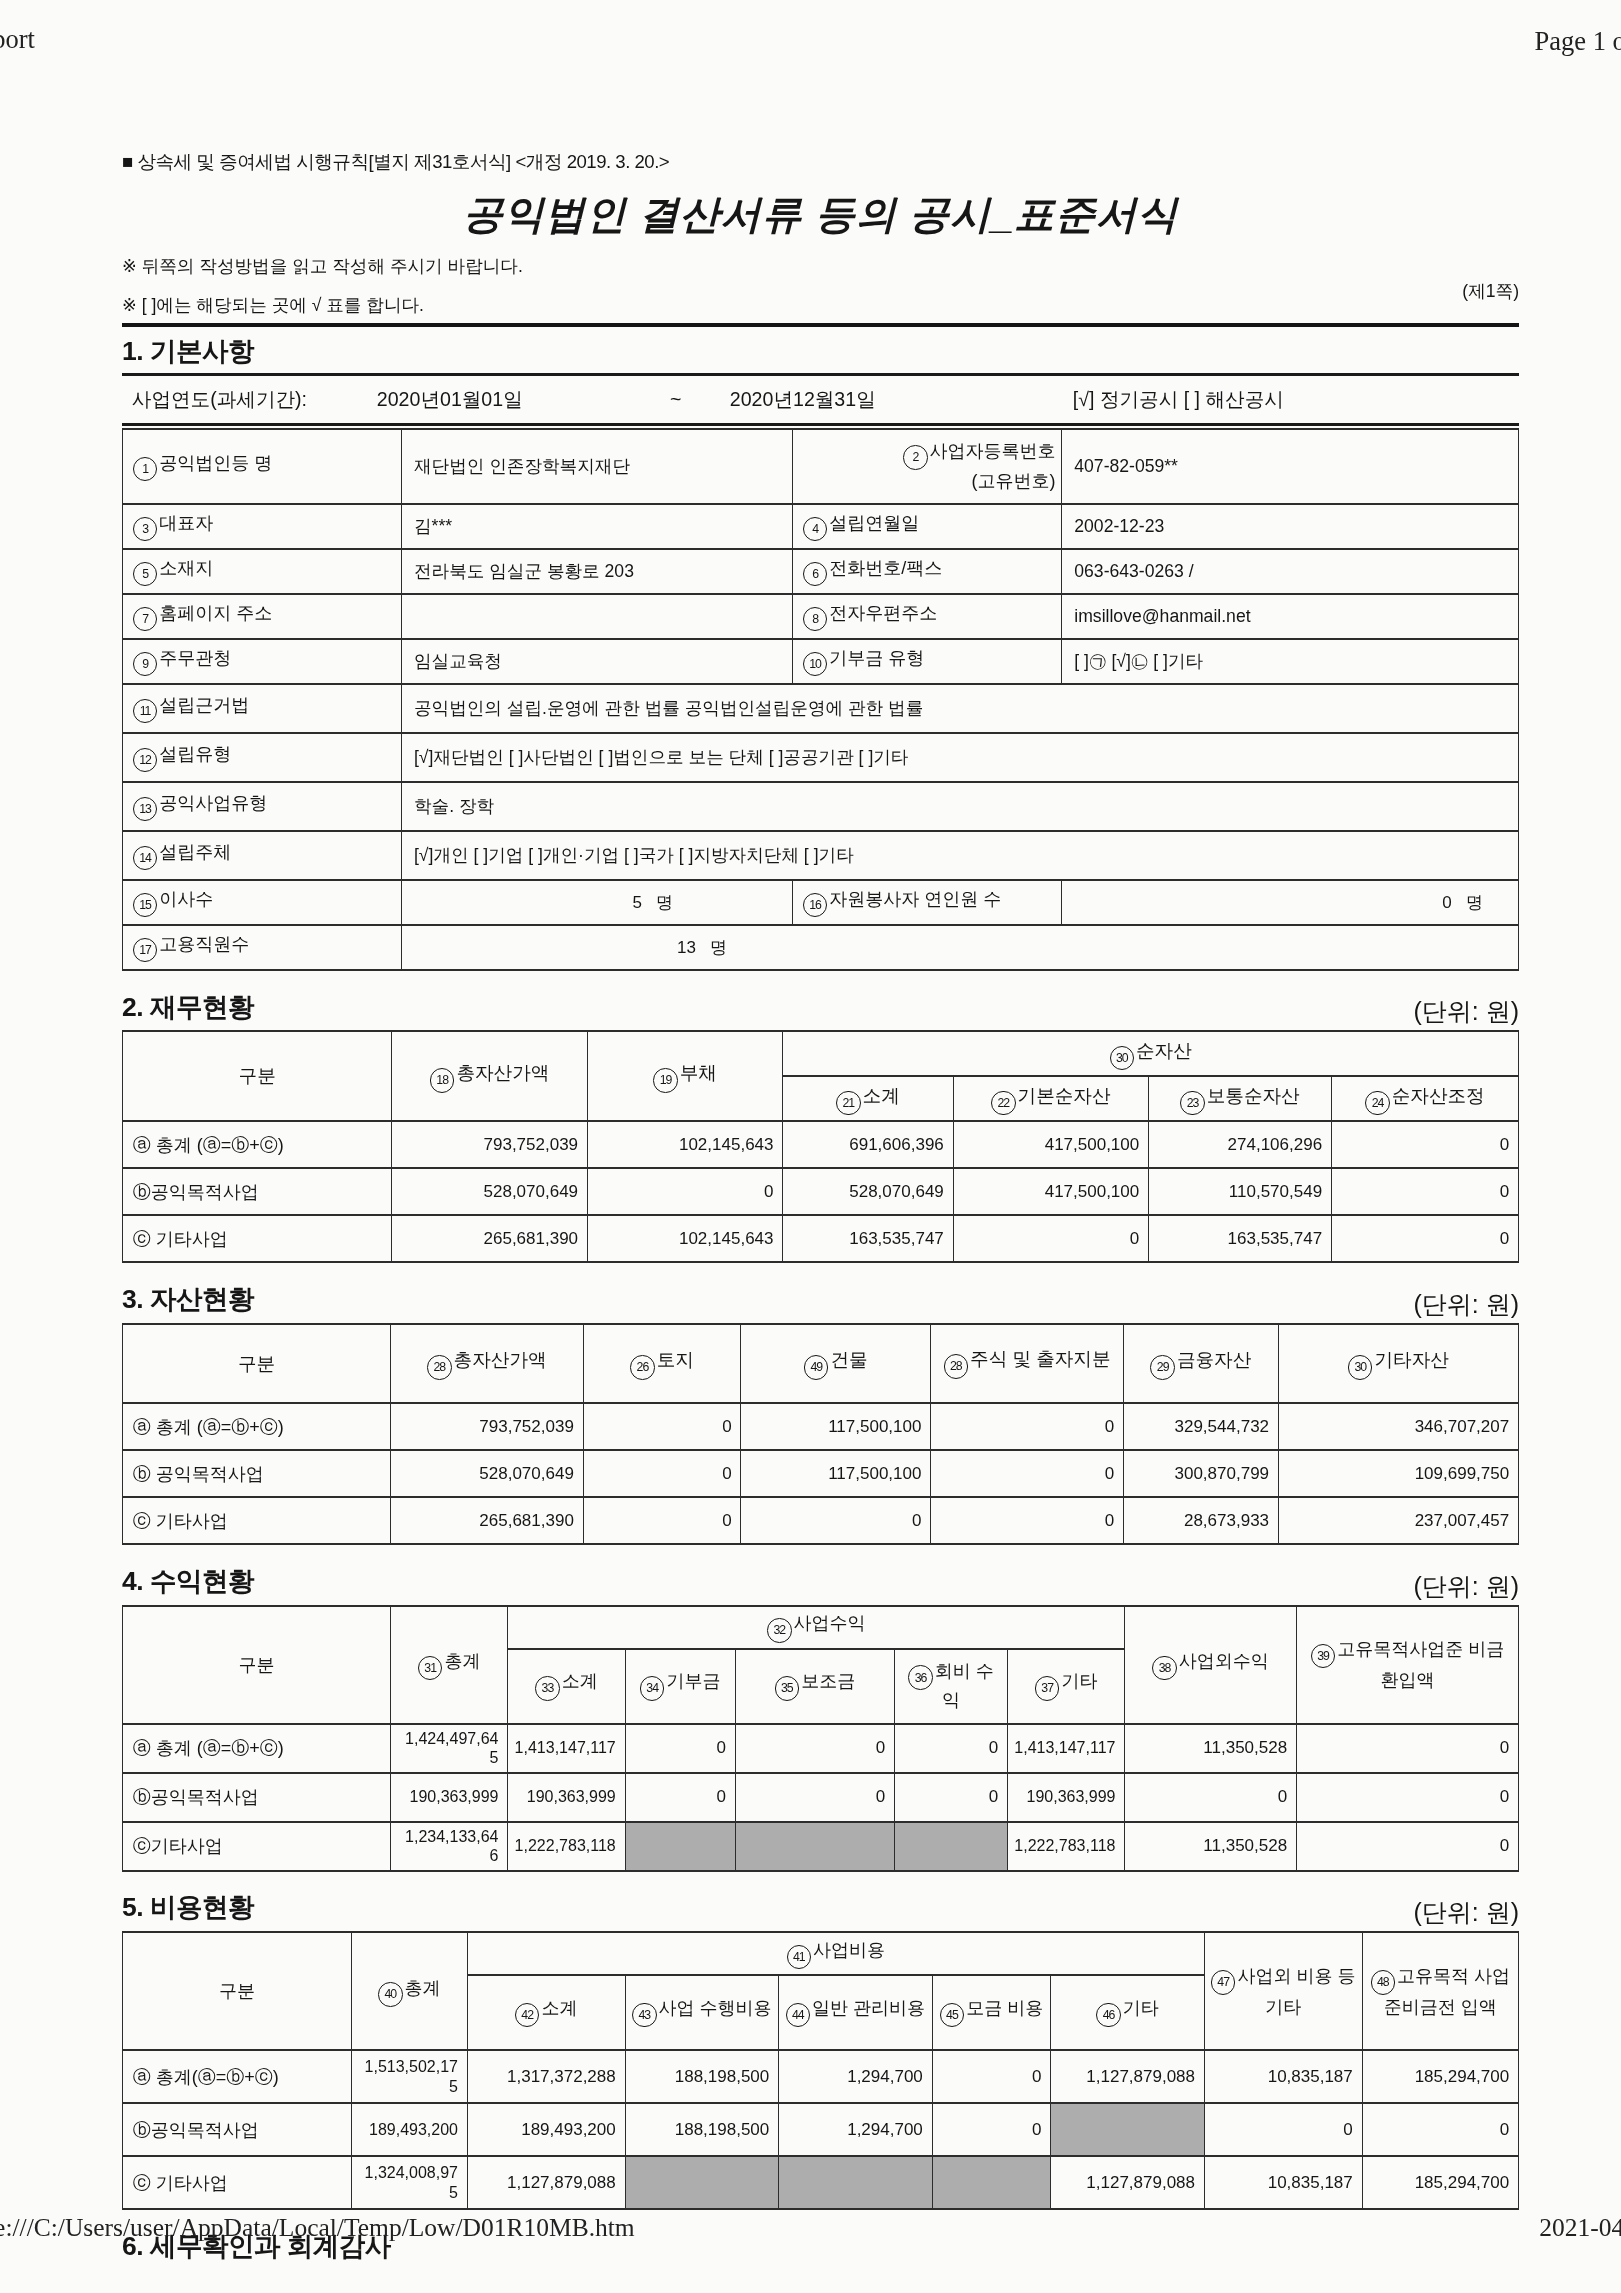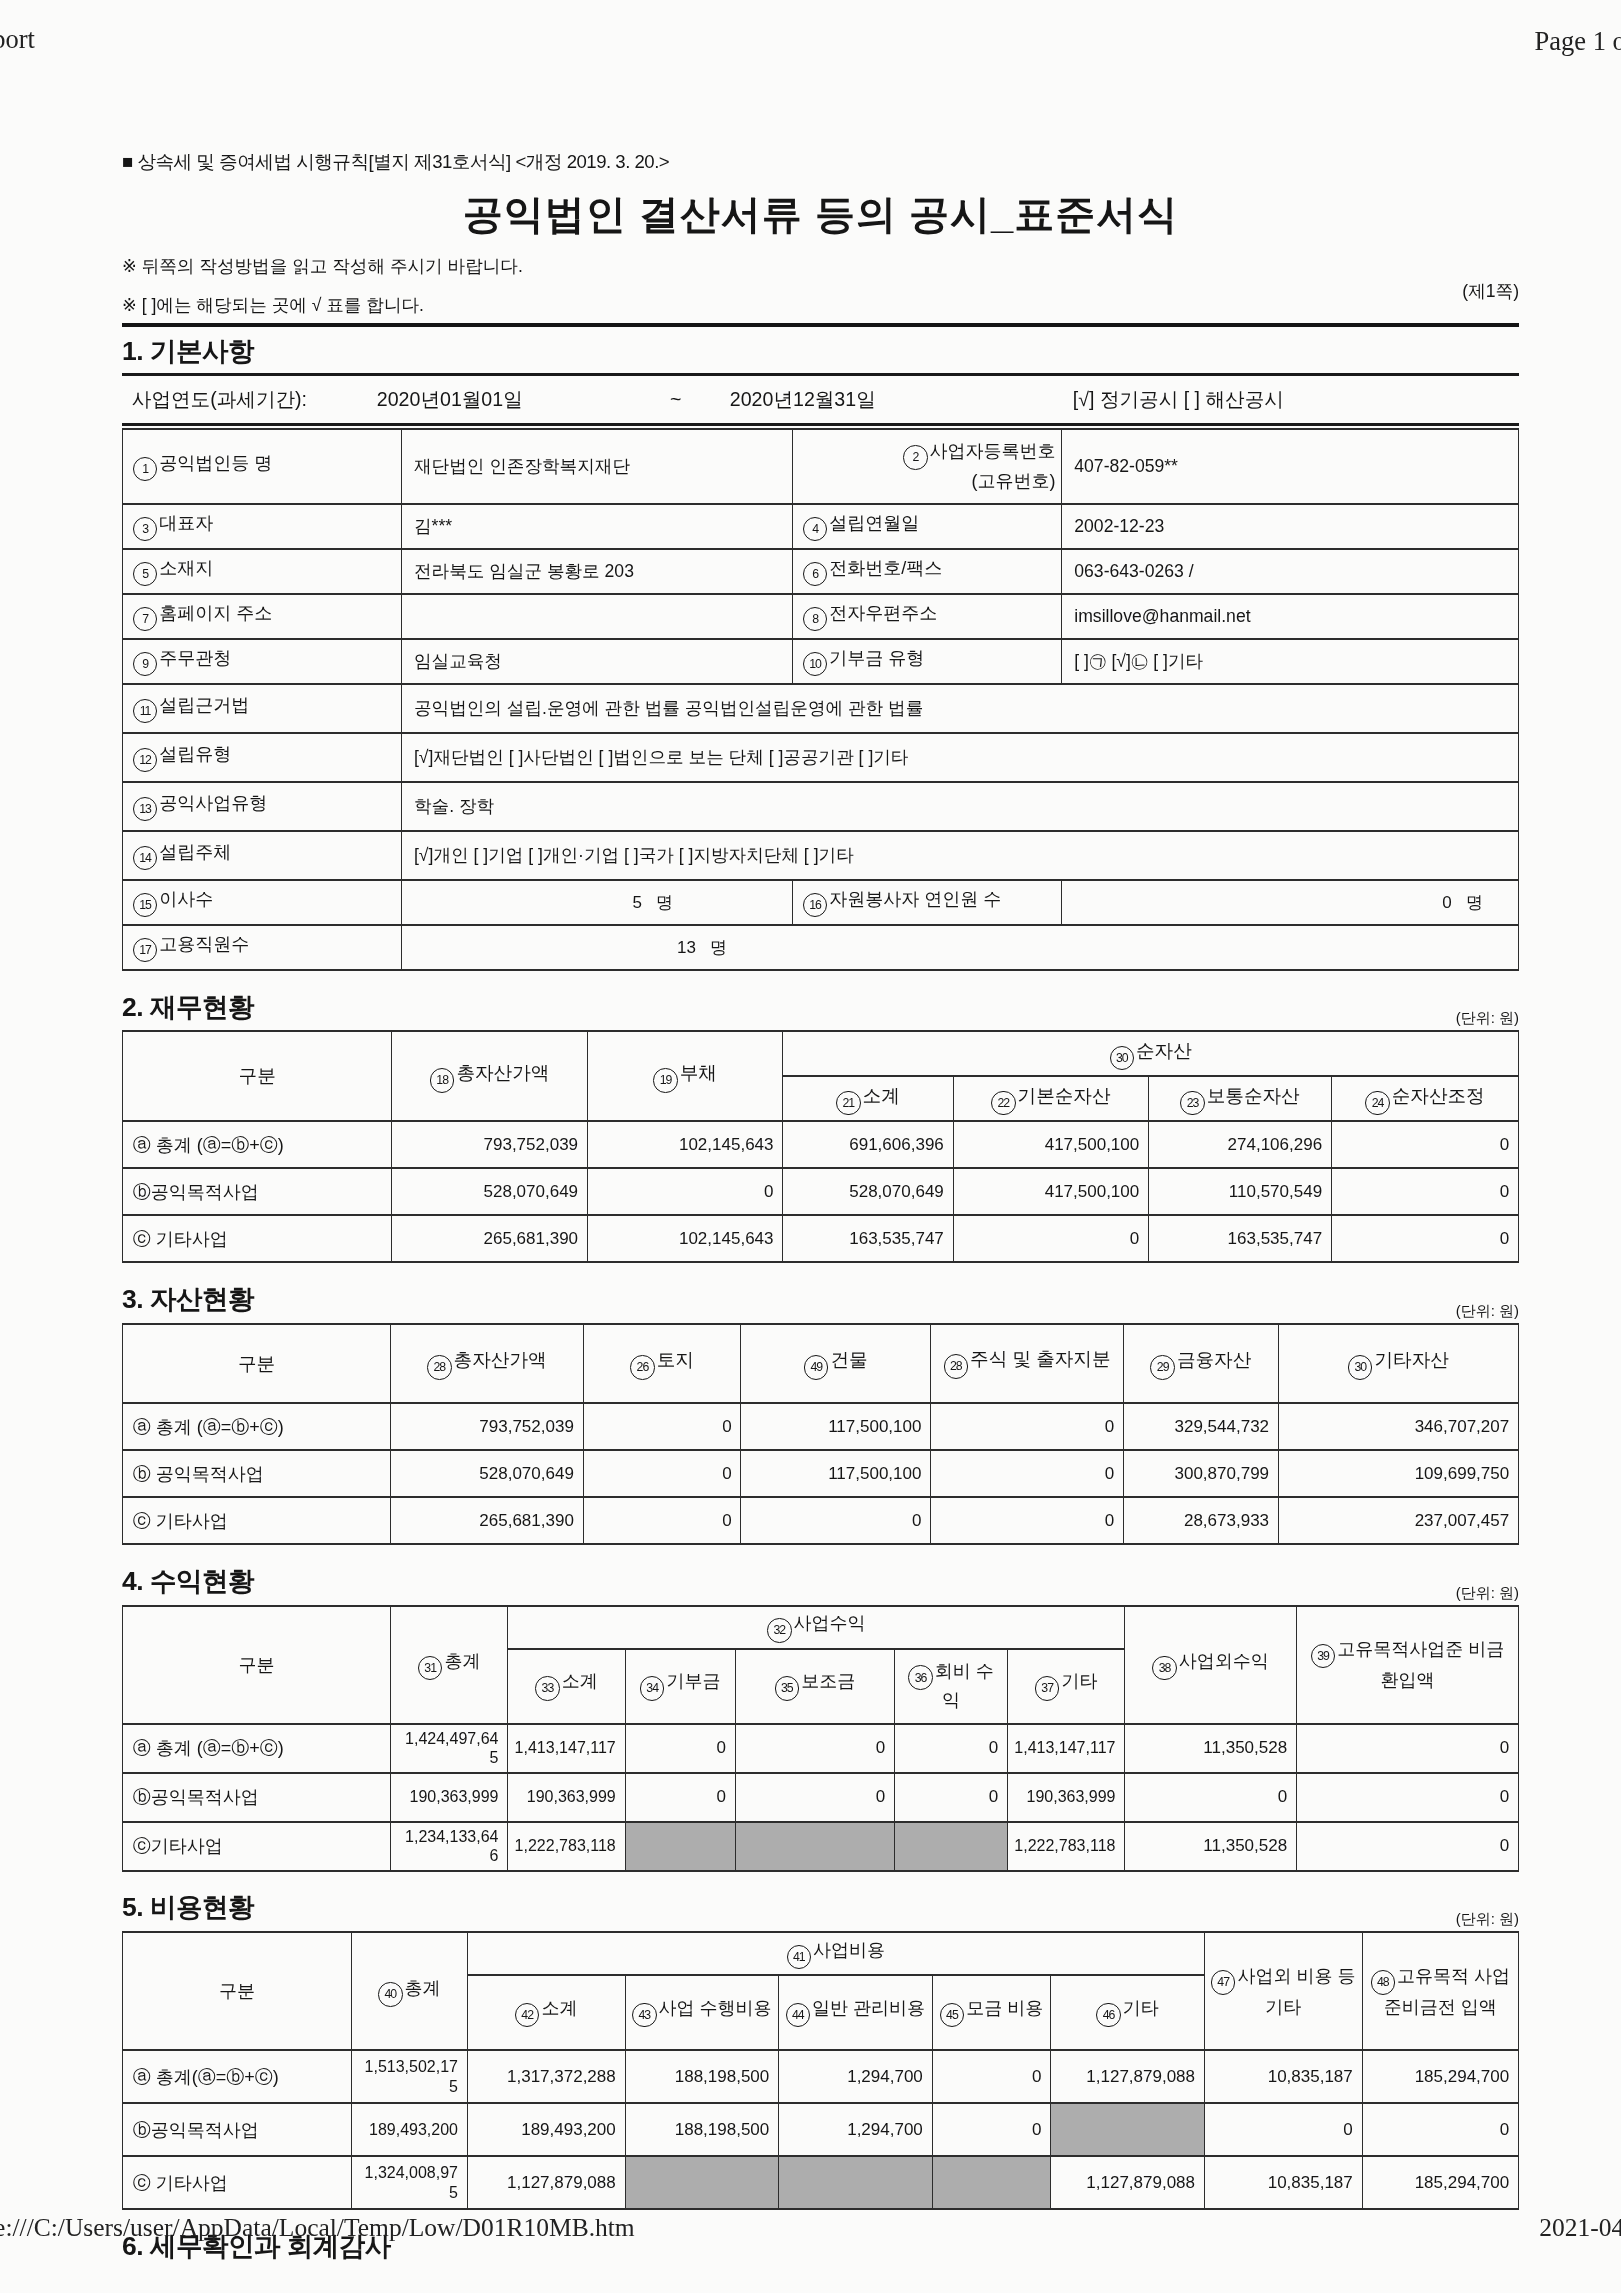--- a/index.html
+++ b/index.html
@@ -10,29 +10,29 @@
     -webkit-font-smoothing:antialiased;
   }
   .serif{font-family:"Liberation Serif","DejaVu Serif",serif;}
   .print-hdr-left{position:absolute;top:23.5px;left:-7.8px;font-size:26.5px;color:#222;}
   .print-hdr-right{position:absolute;top:25.5px;right:-13.7px;font-size:26.5px;color:#222;white-space:nowrap;}
   .print-ftr-left{position:absolute;top:2213px;left:-5.9px;font-size:25.5px;color:#222;white-space:nowrap;}
   .print-ftr-right{position:absolute;top:2213px;right:-11.8px;font-size:25.5px;color:#222;white-space:nowrap;}
 
   .content{position:absolute;left:122px;top:0;width:1397px;}
   .form-ref{margin-top:149px;font-size:18.6px;letter-spacing:-0.5px;}
-  .title{margin:11.8px 0 0 0;text-align:center;font-size:40px;font-weight:bold;letter-spacing:1px;}
+  .title{margin:11.8px 0 0 0;text-align:center;font-size:40px;font-weight:bold;letter-spacing:1px;font-style:italic;}
   .note{font-size:17.6px;margin-top:11.8px;}
   .note2row{display:flex;justify-content:space-between;align-items:flex-start;margin-top:3.9px;gap:46px;}
   .note2row .note{margin-top:11.8px;}
   .page-marker{font-size:17.6px;transform:translateY(-2px);}
   .rule{height:3.9px;background:#141414;margin-top:5.9px;}
   h2.sec{font-size:26.5px;font-weight:bold;margin:5.9px 0 3.9px 0;letter-spacing:-0.5px;}
   .sec-head{display:flex;justify-content:space-between;align-items:flex-end;margin-top:11.8px;gap:11px;}
-  .unit{font-size:15px;}
+  .unit{font-size:25px;}
 
   table{border-collapse:collapse;width:100%;table-layout:fixed;margin-top:2px;}
   td,th{border:1.4px solid #2d2d2d;border-top-width:2.9px;border-bottom-width:2.9px;
         padding:2px 5.9px;font-weight:normal;vertical-align:middle;}
   th{font-size:18.6px;text-align:center;}
   td{font-size:17px;}
   .lbl{text-align:left;padding-left:9.8px;font-size:18px;white-space:nowrap;overflow:hidden;}
   .val{text-align:left;padding-left:11.8px;font-size:17.6px;}
   .num{text-align:right;padding-right:8.8px;font-variant-numeric:tabular-nums;}
   .wrapnum{word-break:break-all;line-height:1.2;font-size:16px;}

